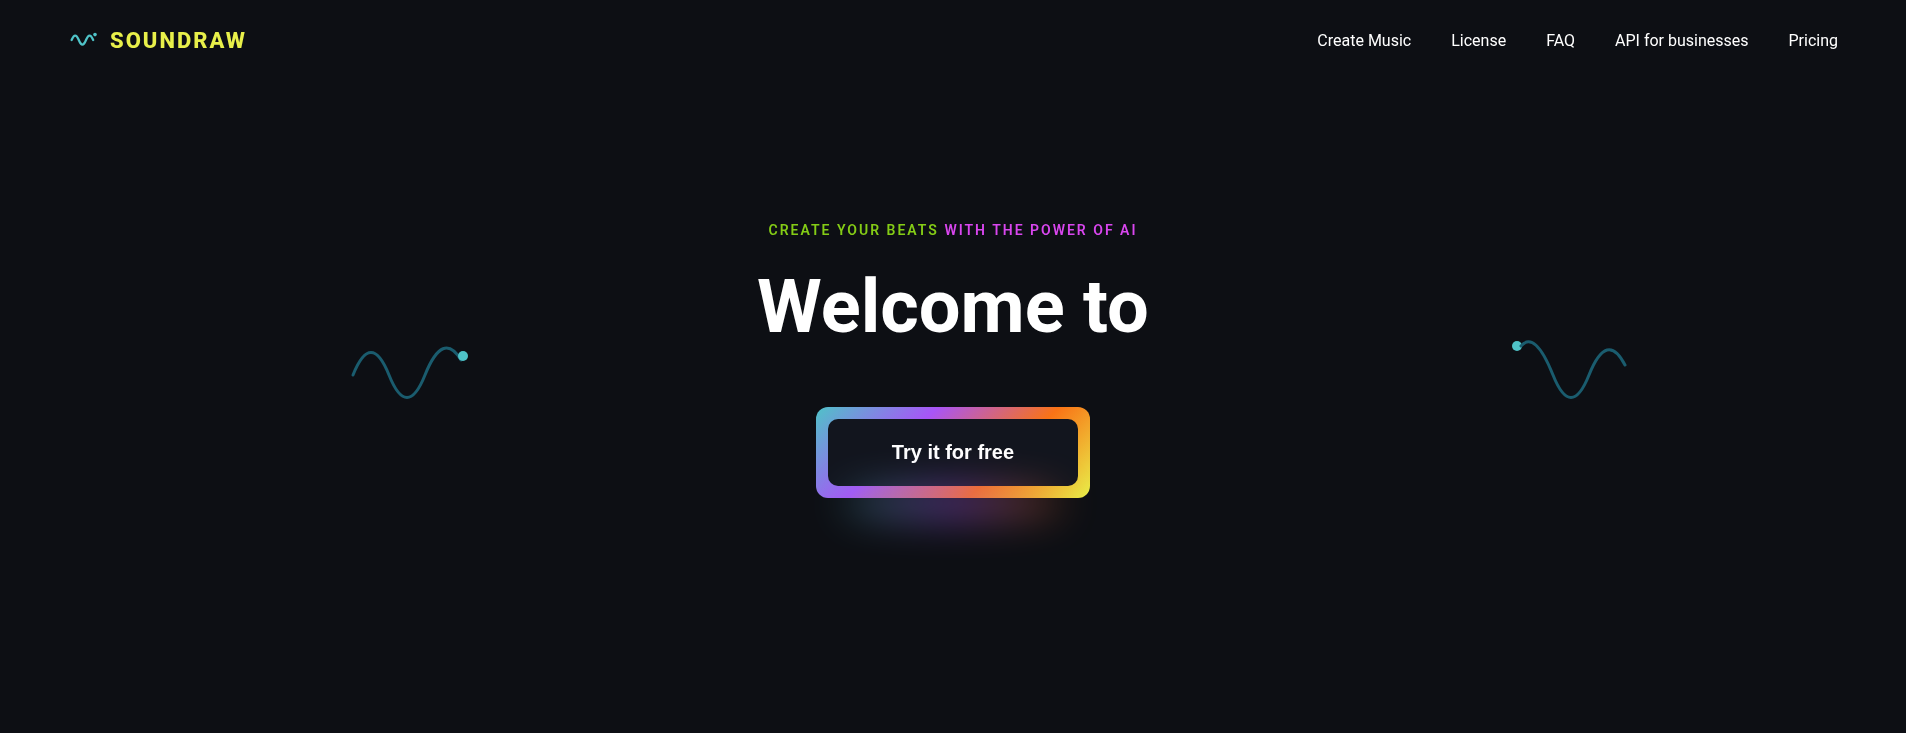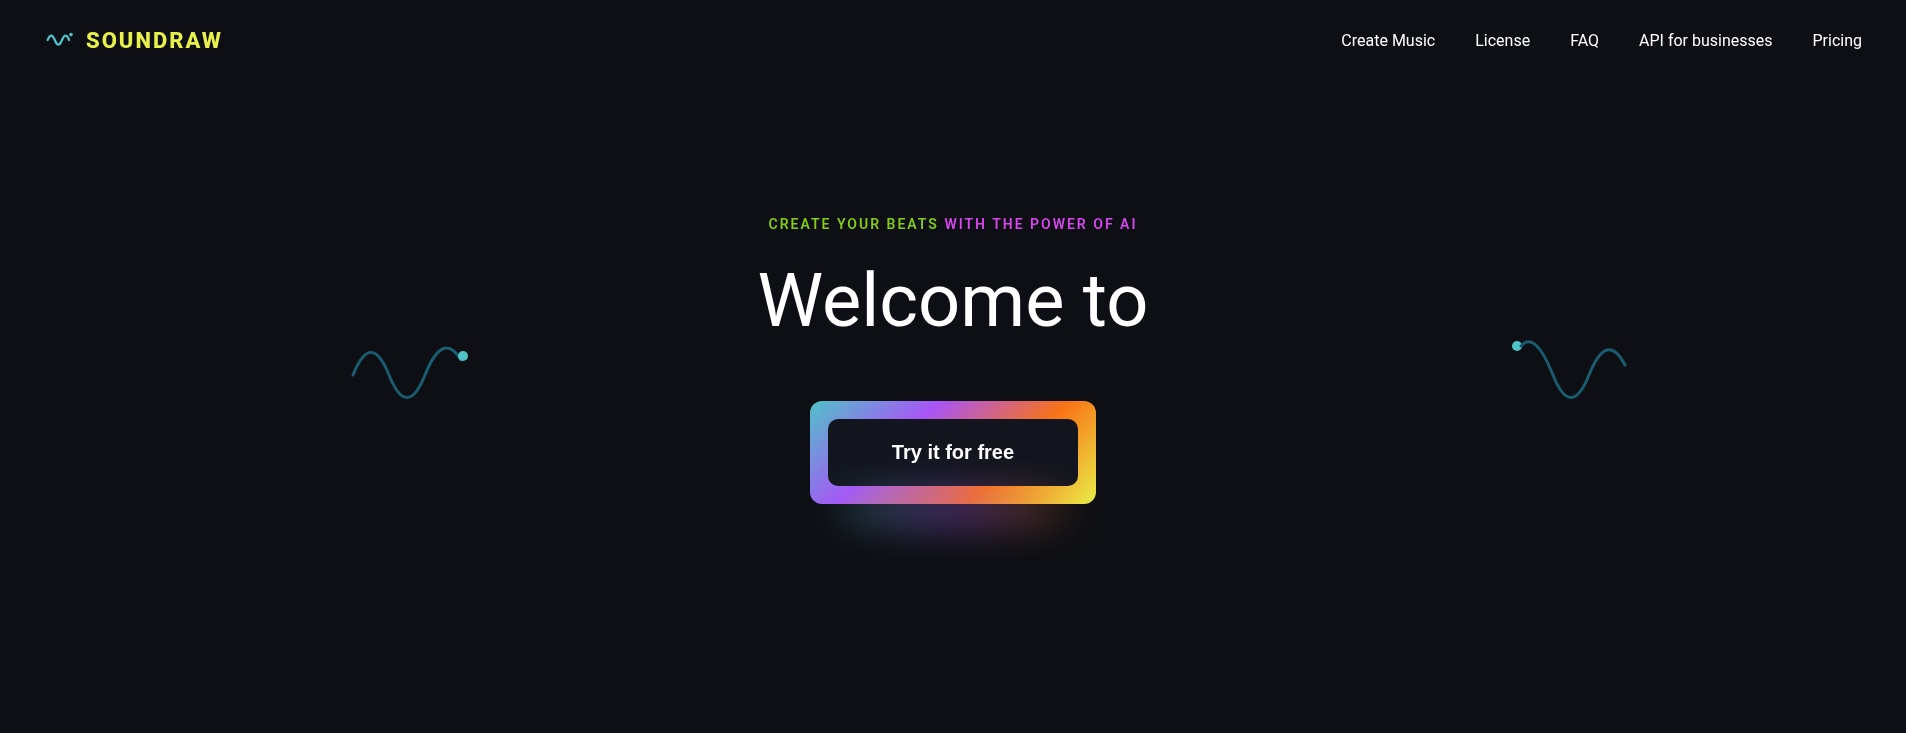--- a/index.html
+++ b/index.html
@@ -14,21 +14,21 @@
       font-family: -apple-system, BlinkMacSystemFont, 'Segoe UI', Roboto, Helvetica, Arial, sans-serif;
       min-height: 733px;
       overflow-x: hidden;
     }
 
     
     .navbar {
       display: flex;
       align-items: center;
       justify-content: space-between;
-      padding: 0 44px;
+      padding: 0 68px;
       height: 80px;
       position: relative;
       z-index: 10;
     }
 
     .logo-container {
       display: flex;
       align-items: center;
       gap: 6px;
     }
@@ -130,33 +130,33 @@
       color: #84cc16;
       text-align: right;
     }
 
     .subtitle-rest {
       color: #d946ef;
     }
 
     .hero-title {
       font-size: 74px;
-      font-weight: 400;
+      font-weight: 700;
       text-align: center;
       line-height: 1.1;
       color: #ffffff;
       margin-bottom: 60px;
       max-width: 900px;
     }
 
     
     .cta-button-wrapper {
       position: relative;
       border-radius: 12px;
-      padding: 18px;
+      padding: 12px;
       background: linear-gradient(135deg, #4fc3c8, #a855f7, #f97316, #e8f04a);
     }
 
     .cta-button {
       background-color: #12151e;
       color: #ffffff;
       border: none;
       border-radius: 10px;
       padding: 22px 64px;
       font-size: 20px;

